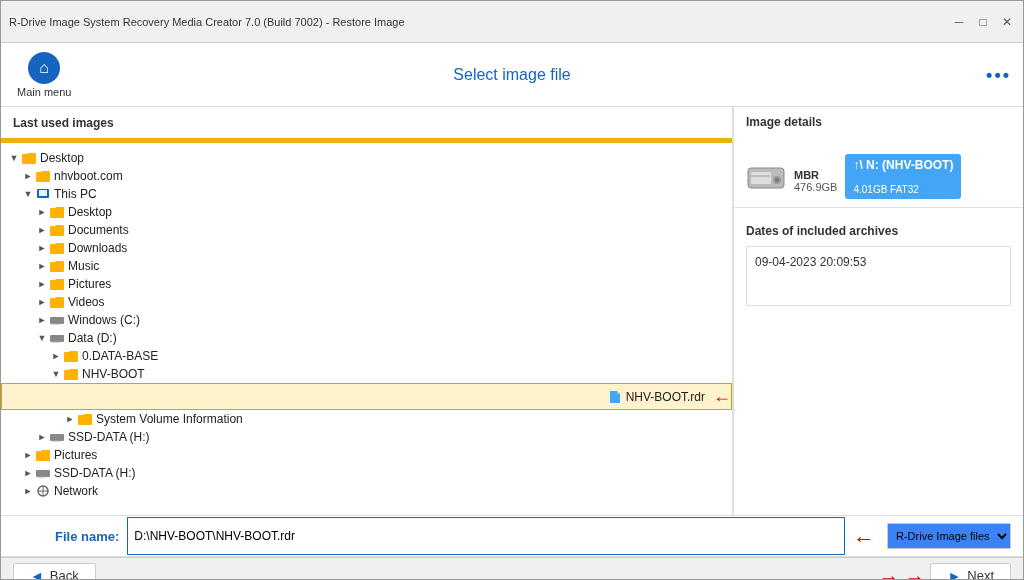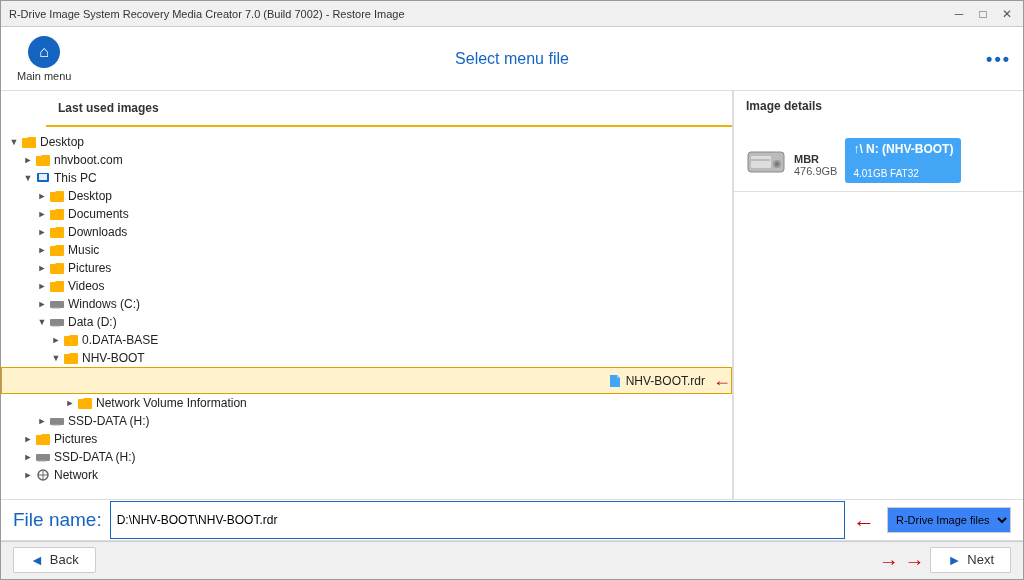--- a/index.html
+++ b/index.html
@@ -9,21 +9,21 @@
       background: #f0f0f0;
       width: 1024px;
       height: 580px;
       overflow: hidden;
       border: 1px solid #999;
     }
 
     
     .titlebar {
       background: #f0f0f0;
-      height: 26px;
+      height: 42px;
       display: flex;
       align-items: center;
       justify-content: space-between;
       padding: 0 8px;
       border-bottom: 1px solid #ccc;
       user-select: none;
     }
     .titlebar-title {
       font-size: 11px;
       color: #333;
@@ -110,25 +110,24 @@
       border-right: 1px solid #ddd;
       background: white;
       display: flex;
       flex-direction: column;
     }
     .last-used-images {
       padding: 8px 12px;
       font-size: 12px;
       font-weight: 600;
       color: #333;
-      border-bottom: 2px solid #eab308;
+      border-bottom: 5px solid #eab308;
       height: 36px;
       display: flex;
       align-items: center;
-      margin-left: 45px;
     }
     .file-tree {
       flex: 1;
       overflow-y: auto;
       padding: 6px 0;
     }
     .tree-item {
       display: flex;
       align-items: center;
       padding: 2px 0;
@@ -241,25 +240,26 @@
       height: 42px;
       display: flex;
       align-items: center;
       padding: 0 12px;
       background: white;
       border-top: 1px solid #ddd;
       border-bottom: 1px solid #ddd;
       gap: 8px;
     }
     .filename-label {
-      font-size: 19px;
-      font-weight: 400;
+      font-size: 13px;
+      font-weight: 700;
       color: #1565c0;
       white-space: nowrap;
       flex-shrink: 0;
+      margin-left: 42px;
     }
     .filename-input {
       flex: 1;
       height: 38px;
       border: 1px solid #1565c0;
       padding: 0 6px;
       font-size: 12px;
       outline: none;
     }
     .filetype-select {
@@ -317,21 +317,21 @@
     <div class="titlebar-btn">□</div>
     <div class="titlebar-btn close">✕</div>
   </div>
 </div>
 
 <div class="header">
   <div class="main-menu-btn">
     <div class="main-menu-icon">⌂</div>
     <span class="main-menu-label">Main menu</span>
   </div>
-  <div class="header-title">Select menu file</div>
+  <div class="header-title">Select image file</div>
   <div class="header-more">•••</div>
 </div>
 
 <div class="main-content">
 
   <div class="left-panel">
     <div class="last-used-images">Last used images</div>
     <div class="file-tree" id="file-tree">
 
     <div class="tree-item" style="padding-left: 6px;">
@@ -465,21 +465,21 @@
           <span class="item-label">NHV-BOOT.rdr</span>
           <span style="color: rgb(204, 0, 0); font-size: 18px; margin-left: 8px;">←</span>
         </div>
         <div class="tree-item" style="padding-left: 62px;">
           <span class="expand-icon">►</span>
           <span class="item-icon" style="font-size: 11px;">
             <svg width="14" height="12" viewBox="0 0 14 12">
               <path d="M0 3 Q0 2 1 2 L5 2 L6 1 L13 1 Q14 1 14 2 L14 11 Q14 12 13 12 L1 12 Q0 12 0 11 Z" fill="#ffb300"></path>
             </svg>
           </span>
-          <span class="item-label">Network Volume Information</span>
+          <span class="item-label">System Volume Information</span>
         </div>
         <div class="tree-item" style="padding-left: 34px;">
           <span class="expand-icon">►</span>
           <span class="item-icon" style="font-size: 11px;">
             <svg width="14" height="12" viewBox="0 0 14 12">
               <rect x="0" y="3" width="14" height="7" rx="1" fill="#888"></rect>
               <line x1="2" y1="10" x2="10" y2="10" stroke="#aaa" stroke-width="1"></line>
             </svg>
           </span>
           <span class="item-label">SSD-DATA (H:)</span>
@@ -533,20 +533,26 @@
           <span class="mbr-label">MBR</span>
           <span class="mbr-size">476.9GB</span>
         </div>
         <button class="partition-btn">
           <span class="partition-name">↑\ N: (NHV-BOOT)</span>
           <span class="partition-info">4.01GB FAT32</span>
         </button>
       </div>
     </div>
 
+    <div class="dates-section">
+      <div class="dates-title">Dates of included archives</div>
+      <div class="dates-box">
+        <div class="date-entry">09-04-2023 20:09:53</div>
+      </div>
+    </div>
   </div>
 </div>
 
 <div class="filename-row">
   <span class="filename-label">File name:</span>
   <input class="filename-input" type="text" value="D:\NHV-BOOT\NHV-BOOT.rdr" style="">
 
   <span class="red-arrow-left">←</span>
   <select class="filetype-select">
     <option>R-Drive Image files</option>

